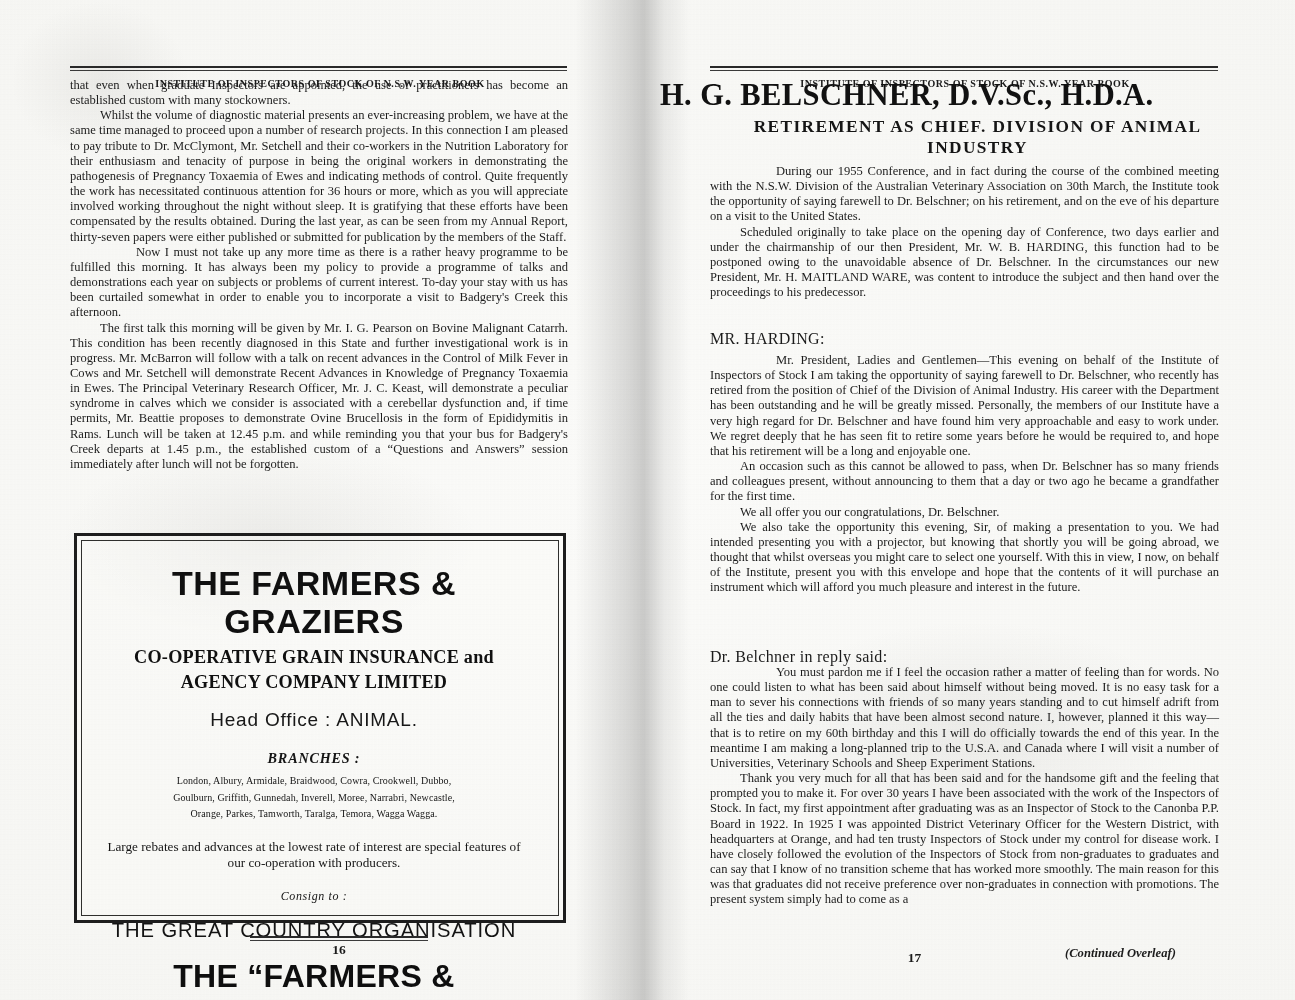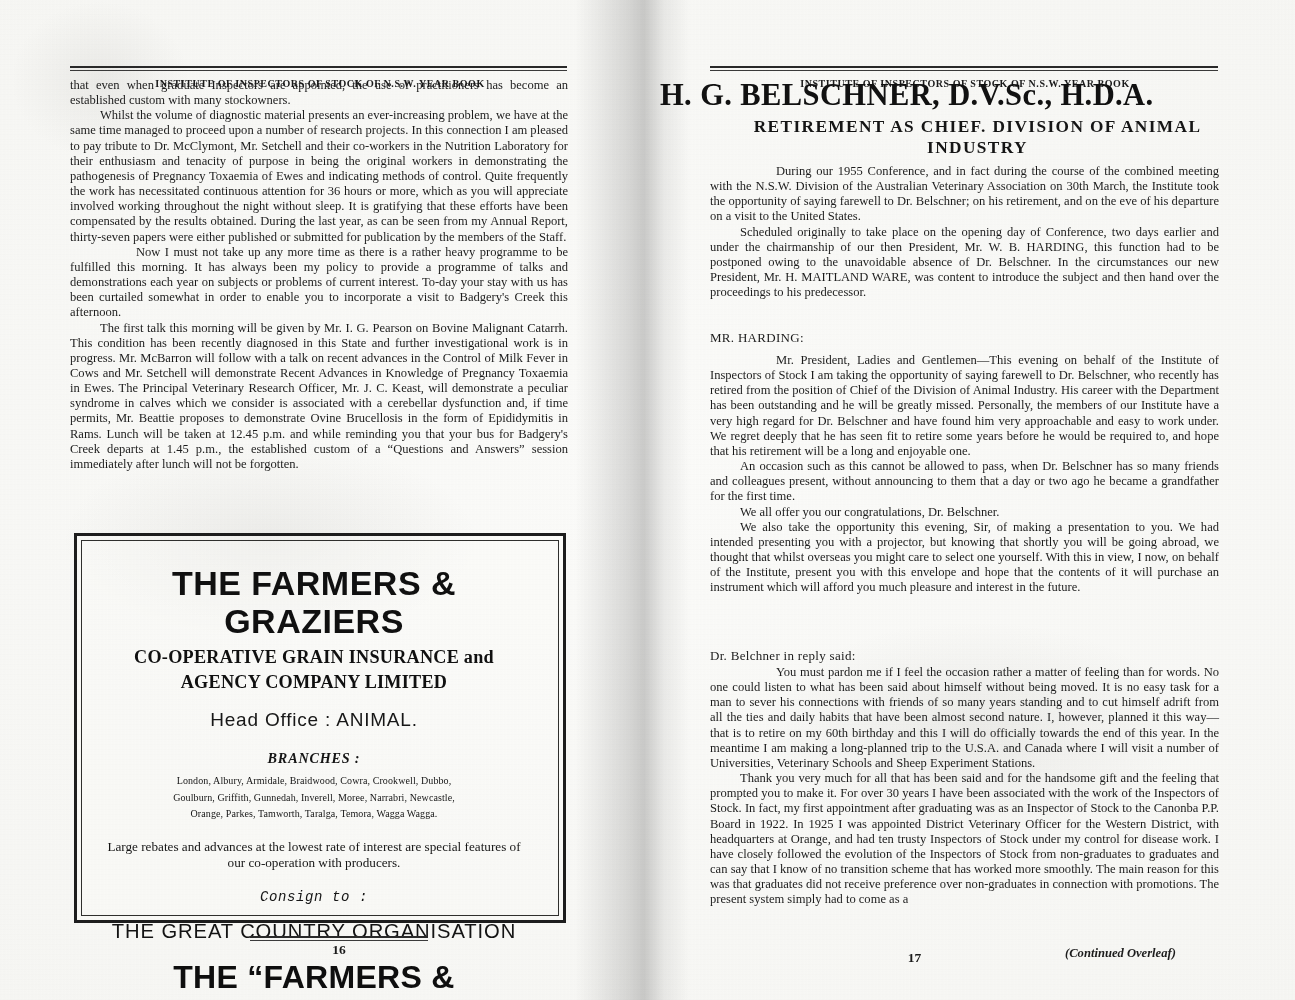--- a/index.html
+++ b/index.html
@@ -123,21 +123,21 @@
     font-family: "Liberation Serif", serif;
     font-weight: bold;
     font-size: 17.3px;
     letter-spacing: 1.4px;
     line-height: 21px;
     color: #161616;
   }
   .speaker {
     position: absolute;
     font-family: "Liberation Serif", serif;
-    font-size: 13px;
+    font-size: 16px;
     color: #1c1c1c;
     letter-spacing: 0.3px;
   }
   .continued {
     position: absolute;
     font-family: "Liberation Serif", serif;
     font-style: italic;
     font-weight: bold;
     font-size: 12.6px;
     color: #1d1d1d;
@@ -224,23 +224,23 @@
     margin: 0 6px;
   }
   .ad-rebates {
     font-family: "Liberation Serif", serif;
     font-size: 13.2px;
     line-height: 16.4px;
     margin: 16px 14px 0 14px;
     color: #161616;
   }
   .ad-consign {
-    font-family: Liberation Mono, monospace;
+    font-family: Liberation Serif, serif;
     font-style: italic;
-    font-size: 14px;
+    font-size: 12px;
     letter-spacing: 0.6px;
     margin: 17px 0 0 0;
     color: #161616;
   }
   .ad-great {
     font-family: "Liberation Sans", sans-serif;
     font-weight: normal;
     font-size: 20.2px;
     letter-spacing: 0.9px;
     margin: 15px 0 0 0;

